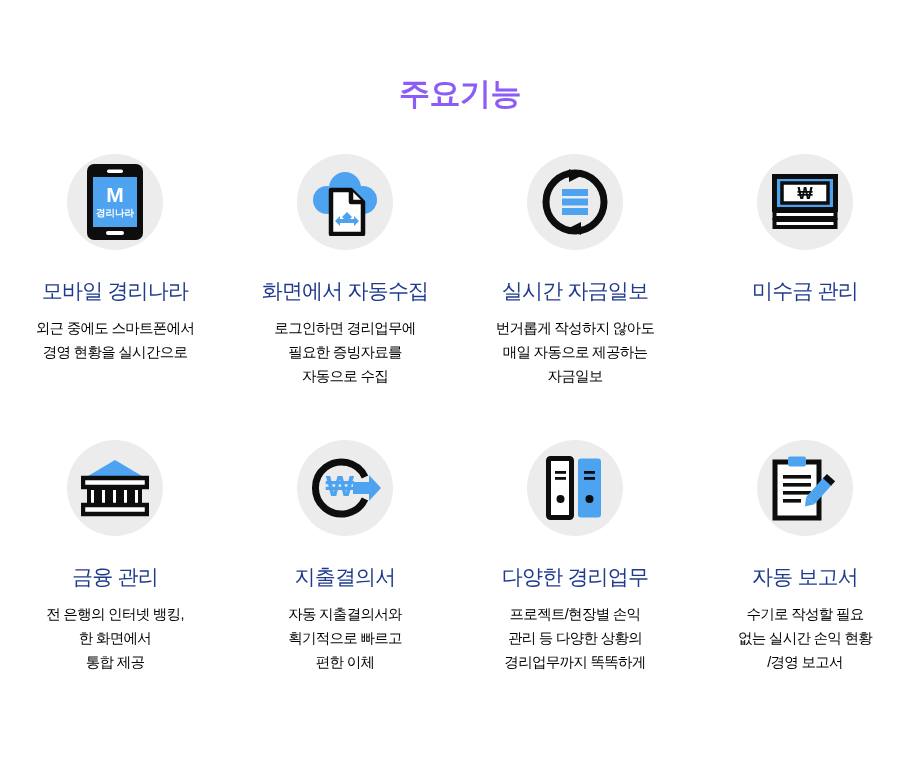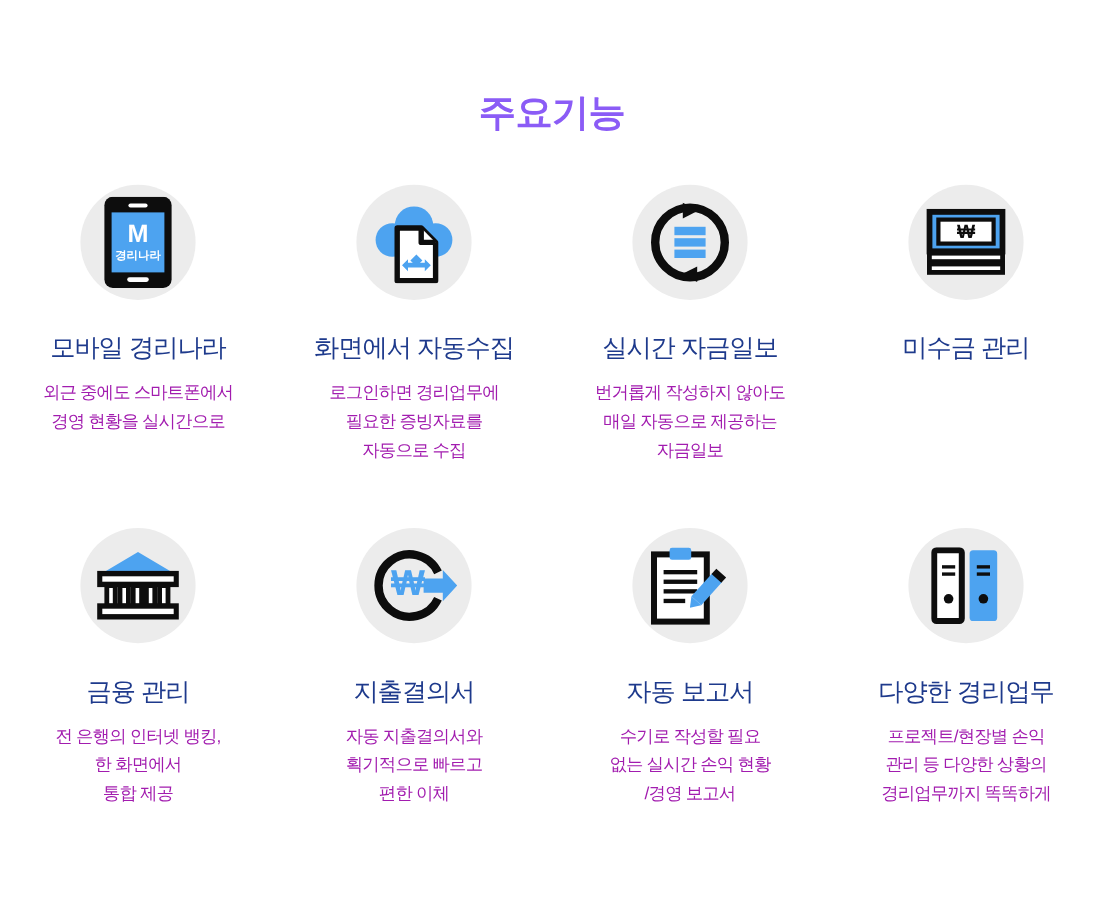--- a/index.html
+++ b/index.html
@@ -67,21 +67,21 @@
     color: #1e3a8c;
     letter-spacing: -0.8px;
     line-height: 1.15;
     white-space: nowrap;
   }
 
   .cell-desc {
     margin-top: 13px;
     font-size: 14.5px;
     font-weight: 400;
-    color: #a21caf;
+    color: #000000;
     letter-spacing: -0.7px;
     line-height: 24px;
     white-space: pre-line;
   }
 
   
   .phone-label {
     font-family: "Liberation Sans", sans-serif;
   }
 </style>
@@ -194,55 +194,55 @@
         </svg>
       </div>
       <div class="cell-title">지출결의서</div>
       <div class="cell-desc">자동 지출결의서와
 획기적으로 빠르고
 편한 이체</div>
     </div>
 
     <div class="cell">
       <div class="icon-circle">
-        <svg width="66" height="66" viewBox="0 0 66 66" aria-hidden="true">
-          <rect x="3" y="7" width="44" height="56" fill="#ffffff" stroke="#0d0d0d" stroke-width="5"></rect>
-          <rect x="16" y="1.5" width="18" height="10" rx="2" fill="#4da3f0" stroke="#0d0d0d" stroke-width="0"></rect>
-          <g fill="#0d0d0d">
-            <rect x="11" y="20" width="28" height="3.6"></rect>
-            <rect x="11" y="28" width="28" height="3.6"></rect>
-            <rect x="11" y="36" width="28" height="3.6"></rect>
-            <rect x="11" y="44" width="18" height="3.6"></rect>
-          </g>
-          <g transform="rotate(42 44 40)">
-            <rect x="38" y="22" width="11" height="26" fill="#4da3f0"></rect>
-            <rect x="38" y="17" width="11" height="6" fill="#0d0d0d"></rect>
-            <path d="M38 48 h11 l-5.5 8 z" fill="#4da3f0"></path>
-          </g>
-        </svg>
-      </div>
-      <div class="cell-title">자동 보고서</div>
-      <div class="cell-desc">수기로 작성할 필요
-없는 실시간 손익 현황
-/경영 보고서</div>
-    </div>
-
-    <div class="cell">
-      <div class="icon-circle">
         <svg width="58" height="64" viewBox="0 0 58 64" aria-hidden="true">
           <rect x="2.5" y="2.5" width="23" height="59" rx="2" fill="#ffffff" stroke="#0d0d0d" stroke-width="5"></rect>
           <rect x="9" y="15" width="11" height="2.8" fill="#0d0d0d"></rect>
           <rect x="9" y="21" width="11" height="2.8" fill="#0d0d0d"></rect>
           <circle cx="14.5" cy="43" r="4" fill="#0d0d0d"></circle>
           <rect x="32" y="2.5" width="23" height="59" rx="3" fill="#4da3f0"></rect>
           <rect x="38" y="15" width="11" height="2.8" fill="#0d0d0d"></rect>
           <rect x="38" y="21" width="11" height="2.8" fill="#0d0d0d"></rect>
           <circle cx="43.5" cy="43" r="4" fill="#0d0d0d"></circle>
         </svg>
       </div>
       <div class="cell-title">다양한 경리업무</div>
       <div class="cell-desc">프로젝트/현장별 손익
 관리 등 다양한 상황의
 경리업무까지 똑똑하게</div>
     </div>
 
+    <div class="cell">
+      <div class="icon-circle">
+        <svg width="66" height="66" viewBox="0 0 66 66" aria-hidden="true">
+          <rect x="3" y="7" width="44" height="56" fill="#ffffff" stroke="#0d0d0d" stroke-width="5"></rect>
+          <rect x="16" y="1.5" width="18" height="10" rx="2" fill="#4da3f0" stroke="#0d0d0d" stroke-width="0"></rect>
+          <g fill="#0d0d0d">
+            <rect x="11" y="20" width="28" height="3.6"></rect>
+            <rect x="11" y="28" width="28" height="3.6"></rect>
+            <rect x="11" y="36" width="28" height="3.6"></rect>
+            <rect x="11" y="44" width="18" height="3.6"></rect>
+          </g>
+          <g transform="rotate(42 44 40)">
+            <rect x="38" y="22" width="11" height="26" fill="#4da3f0"></rect>
+            <rect x="38" y="17" width="11" height="6" fill="#0d0d0d"></rect>
+            <path d="M38 48 h11 l-5.5 8 z" fill="#4da3f0"></path>
+          </g>
+        </svg>
+      </div>
+      <div class="cell-title">자동 보고서</div>
+      <div class="cell-desc">수기로 작성할 필요
+없는 실시간 손익 현황
+/경영 보고서</div>
+    </div>
+
   </div>
 </div>
 
 </body></html>

